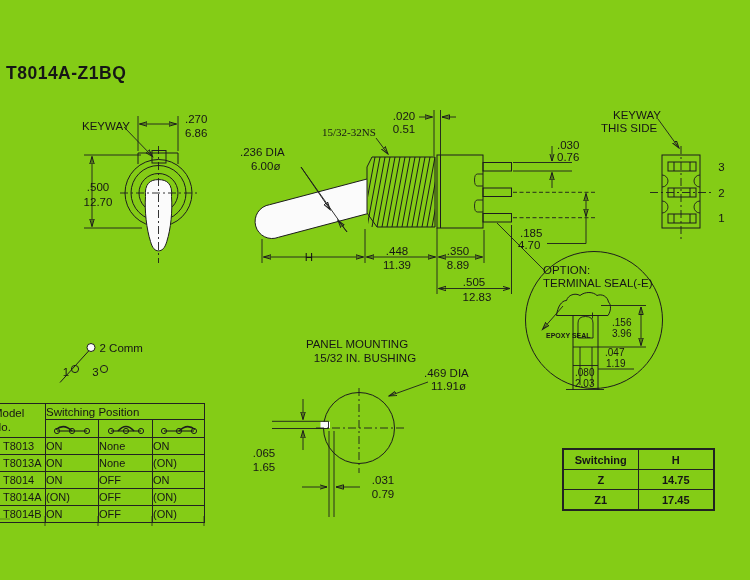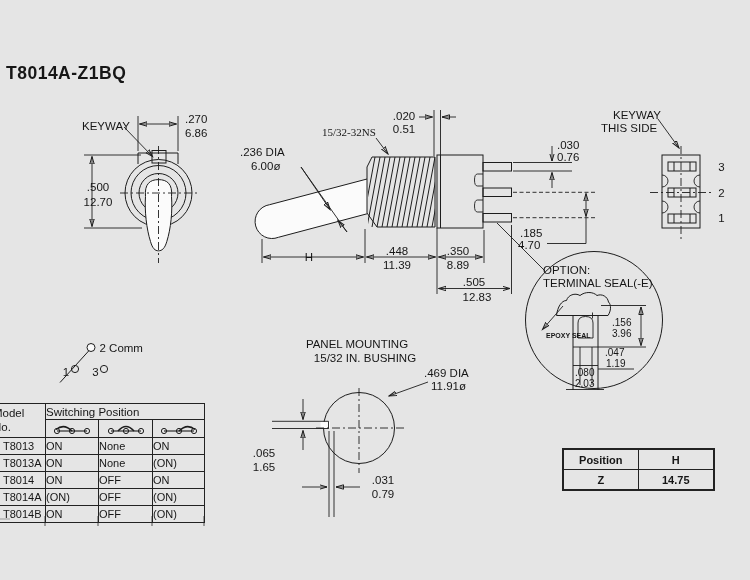--- a/index.html
+++ b/index.html
@@ -1,16 +1,16 @@
 <!DOCTYPE html>
 <html><head>
 <meta charset="utf-8">
 <style>
   html,body{margin:0;padding:0;background:#fbfbfb;}
-  #page{position:relative;width:750px;height:580px;overflow:hidden;background:#e5e5e5;
+  #page{position:relative;width:750px;height:580px;overflow:hidden;background:#84cc16;
         font-family:"Liberation Sans",sans-serif;color:#161616;}
   #draw{position:absolute;left:0;top:0;}
   svg text{fill:#161616;font-family:"Liberation Sans",sans-serif;font-size:11.5px;}
   svg text.serif{font-family:"Liberation Serif",serif;font-size:11px;}
   svg text.small{font-size:10px;}
   svg text.tiny{font-size:7px;font-weight:bold;}
   svg text.title{font-size:17.5px;font-weight:bold;letter-spacing:.5px;}
   svg line,svg path,svg rect,svg circle,svg polyline{stroke:#1d1d1d;fill:none;stroke-width:1;}
   .thin{stroke-width:.9;}
   .dashdot{stroke-dasharray:8 3 2 3;stroke-width:.9;}
@@ -341,24 +341,28 @@
 </div>
 
 <div class="act-table">
   <table>
     <colgroup>
           <col style="width:75px">
           <col style="width:76px">
         </colgroup>
     <tbody>
           <tr>
-      <td>Position</td>
+      <td>Switching</td>
       <td>H</td>
     </tr>
     <tr>
       <td>Z</td>
       <td>14.75</td>
+    </tr>
+    <tr>
+      <td>Z1</td>
+      <td>17.45</td>
     </tr>
   </tbody>
       </table>
 </div>
 
 </div>
 
 </body></html>

